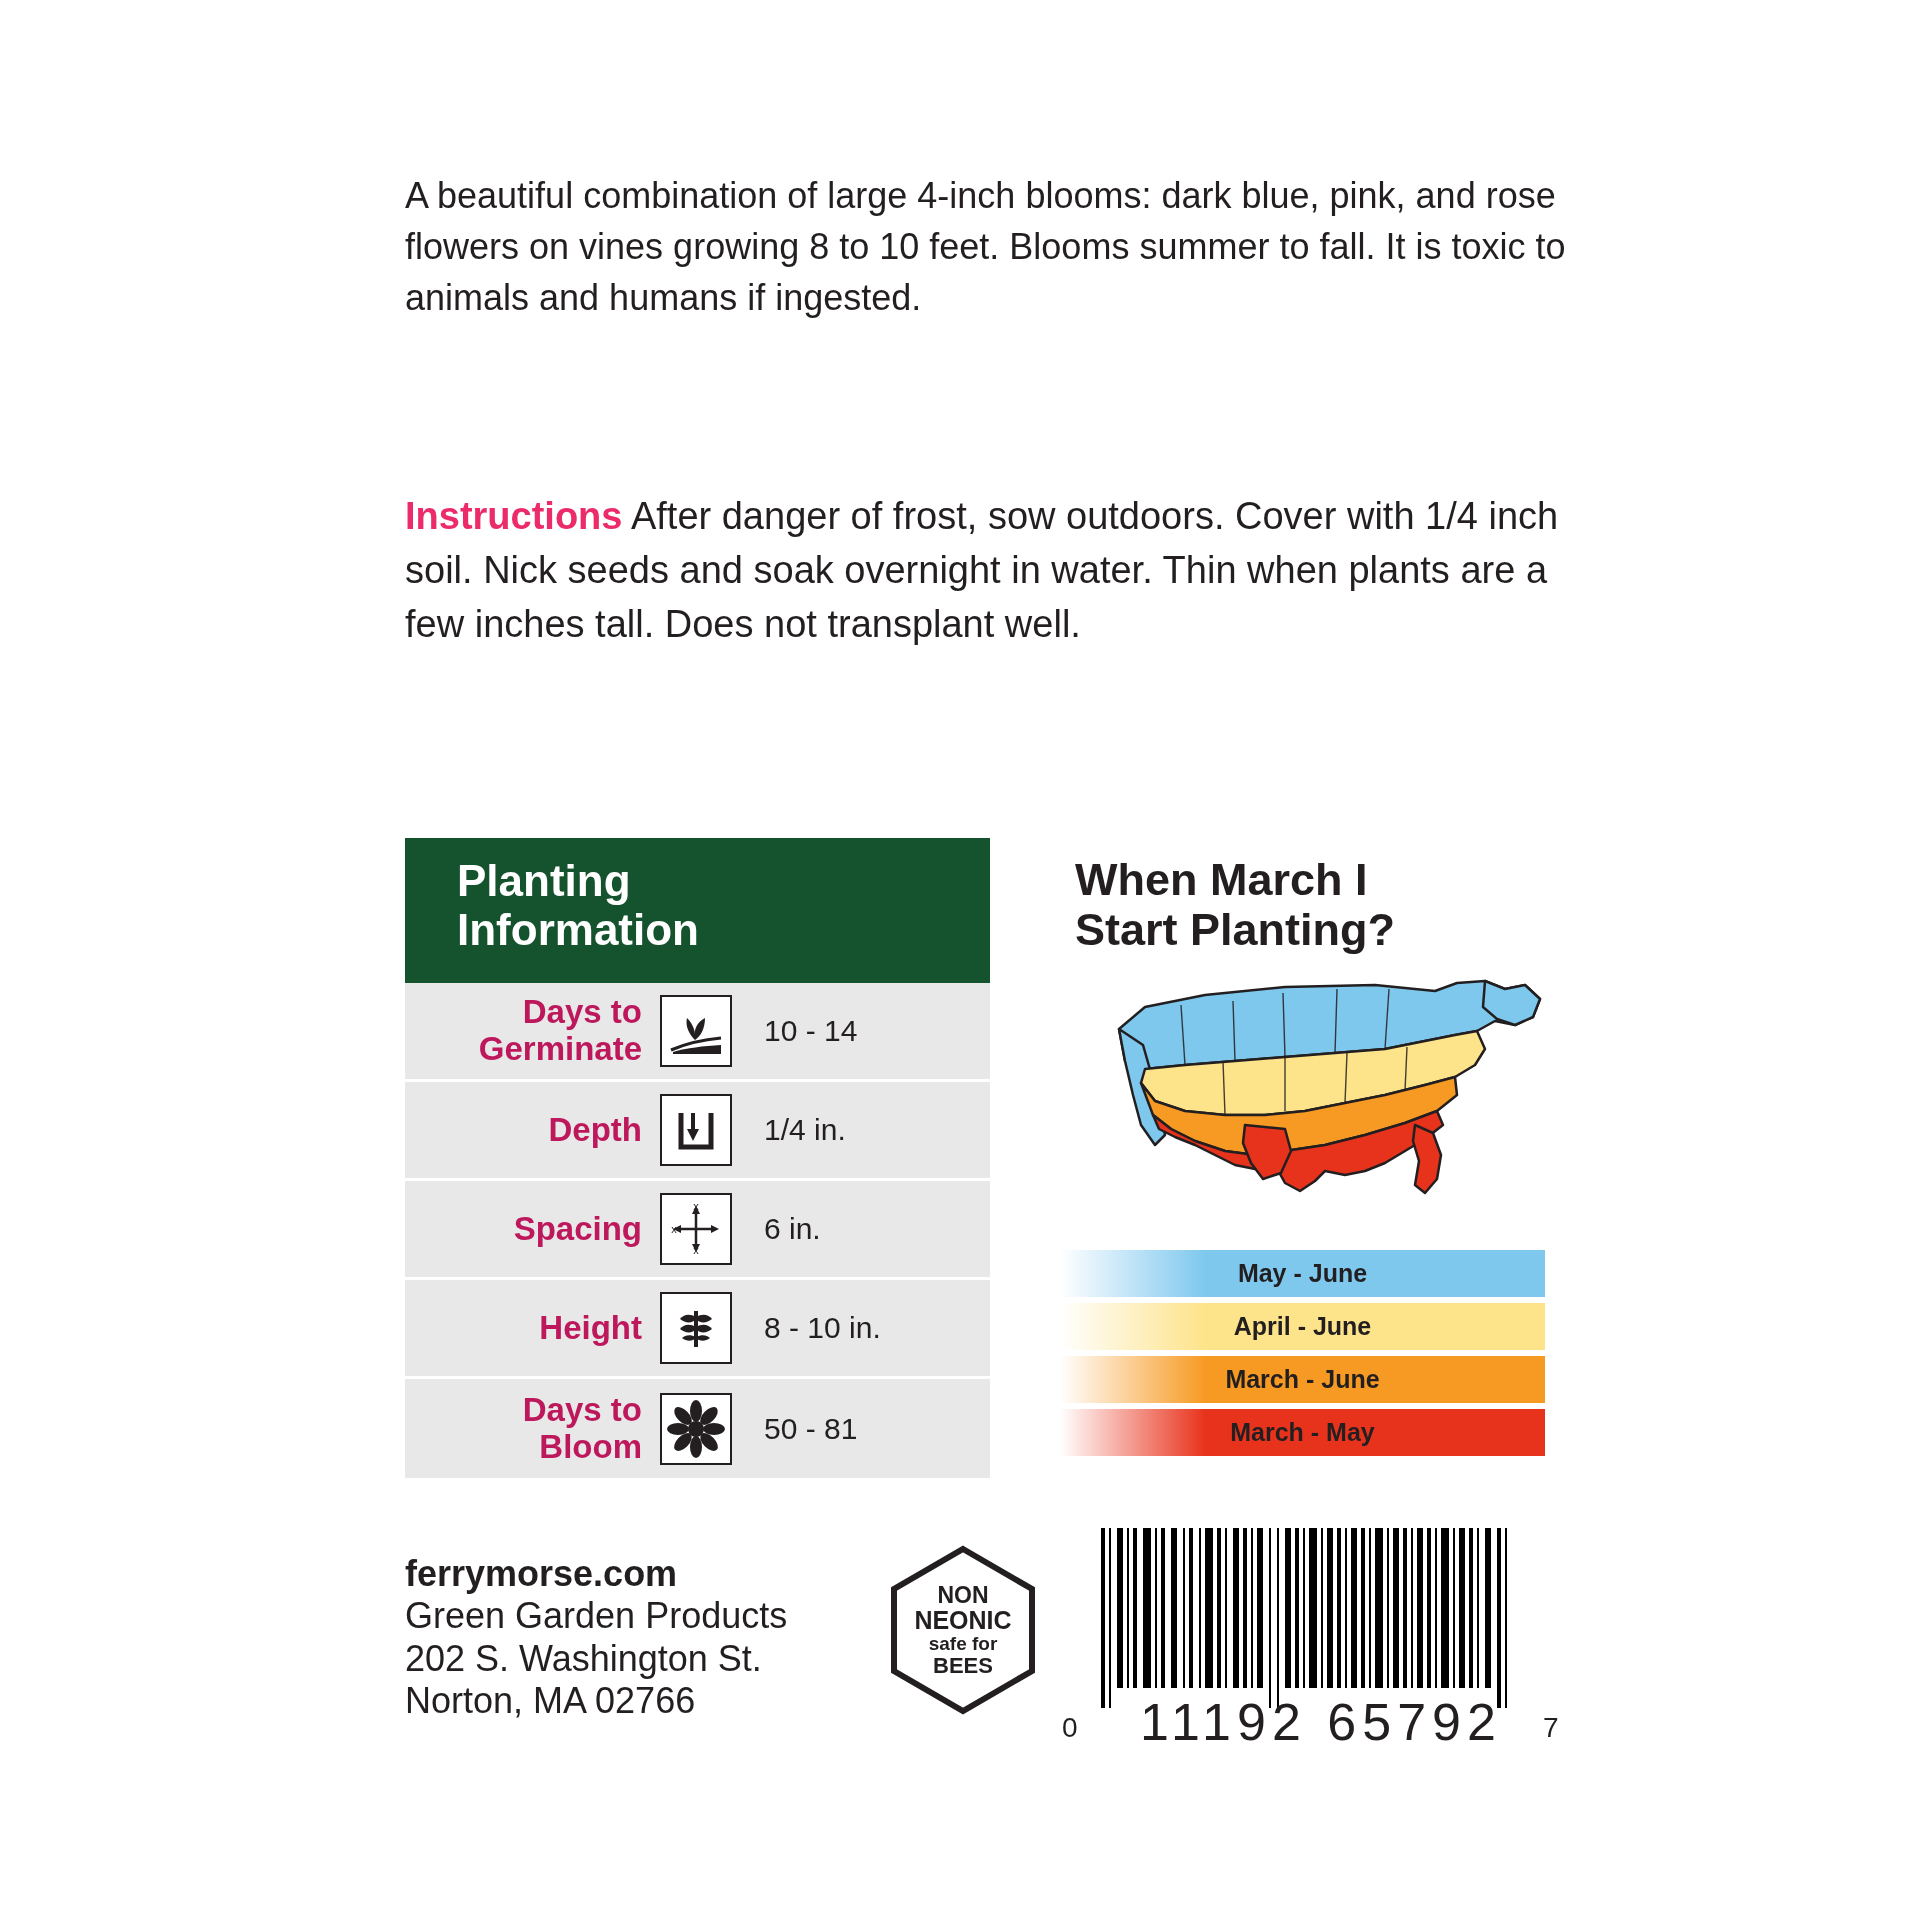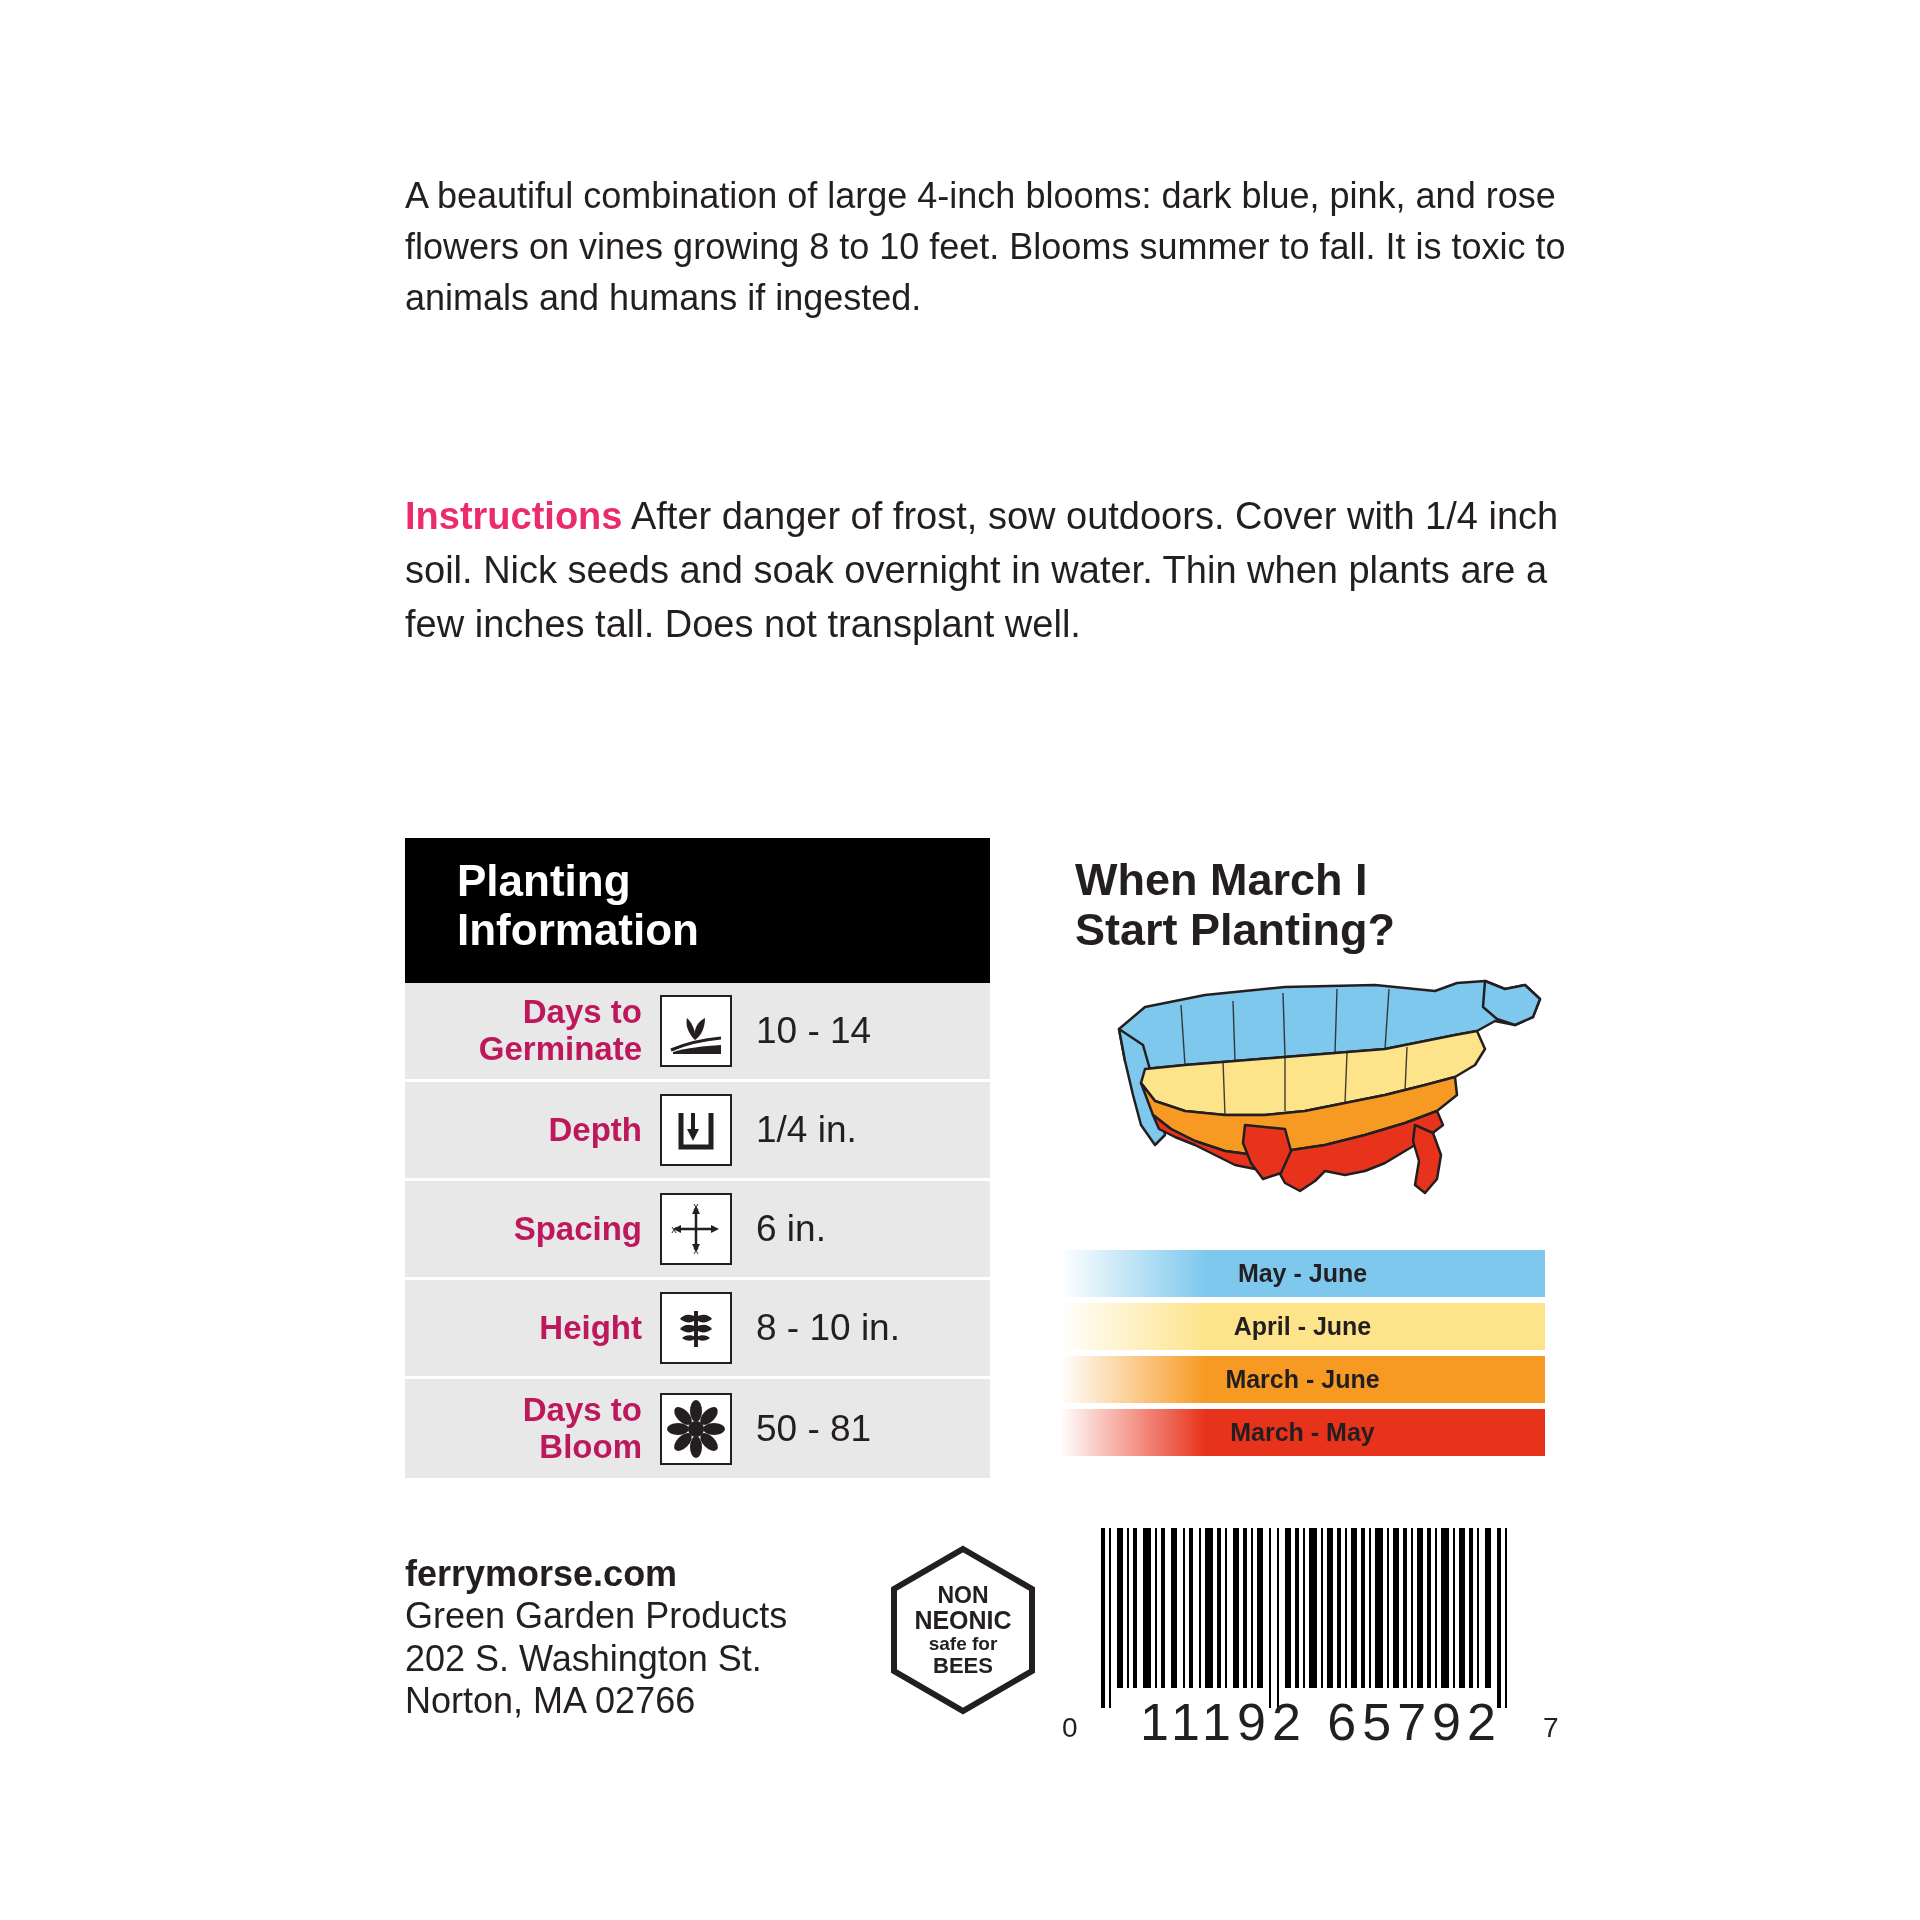--- a/index.html
+++ b/index.html
@@ -43,21 +43,21 @@
   }
 
   
   .planting {
     position: absolute;
     left: 405px;
     top: 838px;
     width: 585px;
   }
   .planting-header {
-    background: #000000;
+    background: #14532d;
     color: #ffffff;
     font-weight: bold;
     font-size: 44px;
     line-height: 1.12;
     padding: 18px 0 20px 52px;
     box-sizing: border-box;
     height: 145px;
   }
   .prow {
     display: flex;
@@ -83,22 +83,22 @@
     height: 72px;
     background: #ffffff;
     border: 2px solid #231f20;
     box-sizing: border-box;
     display: flex;
     align-items: center;
     justify-content: center;
     flex: none;
   }
   .pvalue {
-    padding-left: 24px;
-    font-size: 37px;
+    padding-left: 32px;
+    font-size: 30px;
     color: #231f20;
   }
 
   
   .when-title {
     position: absolute;
     left: 1075px;
     top: 855px;
     width: 520px;
     font-size: 45px;

